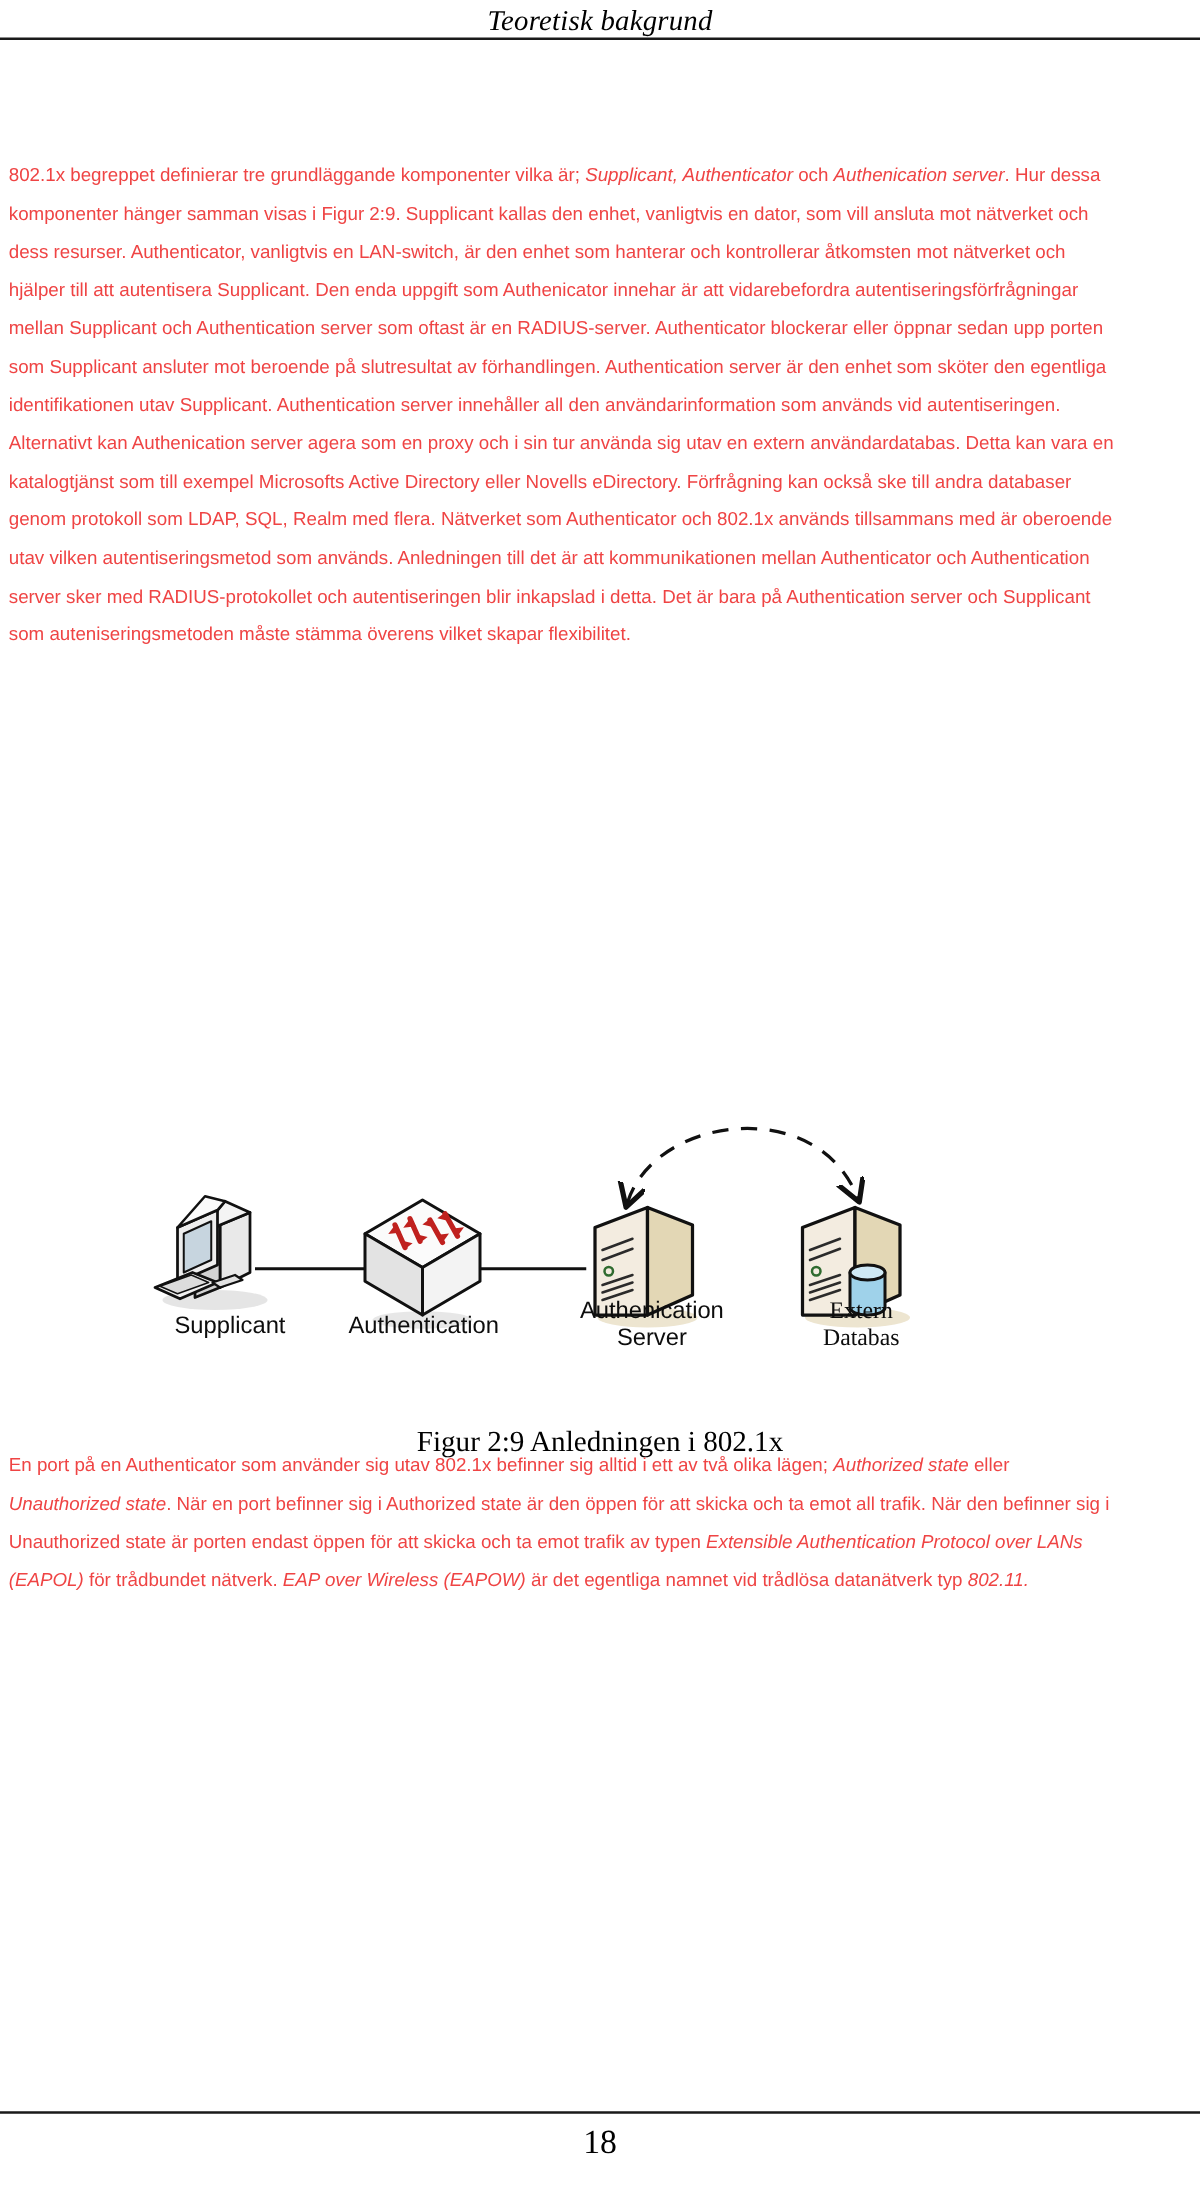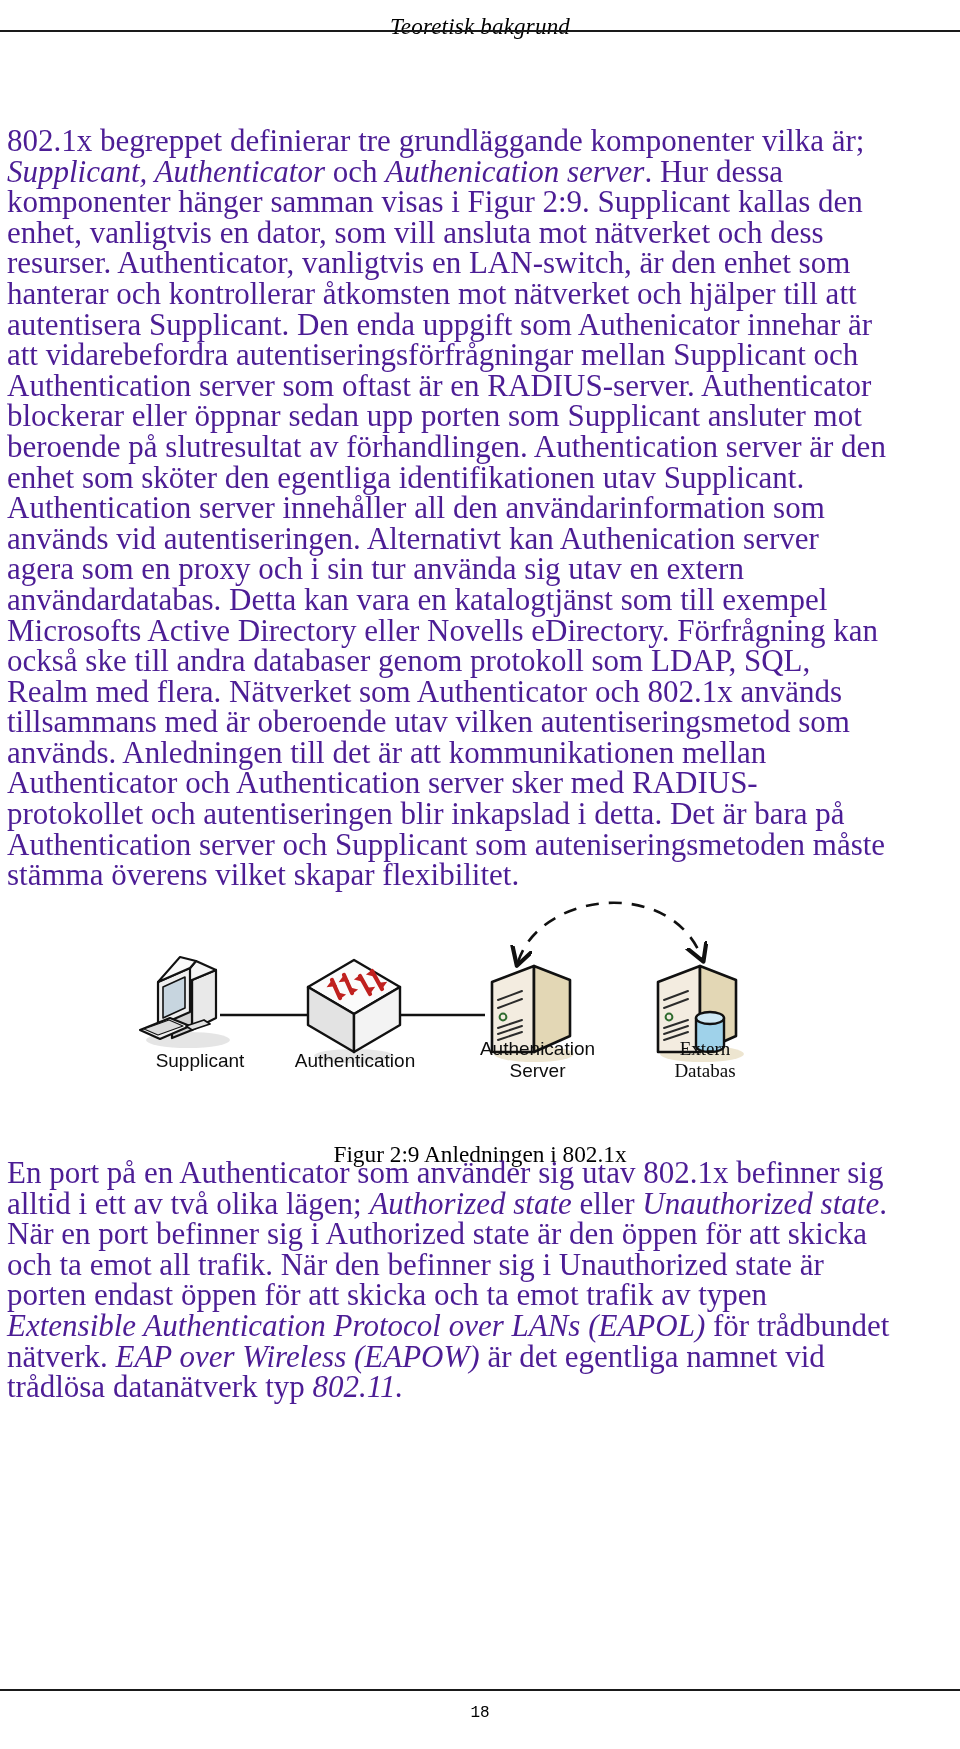--- a/index.html
+++ b/index.html
@@ -29,21 +29,21 @@
     width: 960px;
     height: 34px;
   }
   .running-header .hdr-text {
     text-align: center;
     font-family: "Liberation Serif", "DejaVu Serif", serif;
     font-style: italic;
     font-size: 23px;
     line-height: 26px;
     letter-spacing: 0.2px;
-    padding-top: 14px;
+    padding-top: 4px;
   }
   .rule-top {
     position: absolute;
     top: 30px;
     left: 0;
     width: 960px;
     border-top: 2.5px solid #1a1a1a;
   }
 
   
@@ -59,41 +59,41 @@
     letter-spacing: -0.3px;
     white-space: nowrap;
   }
   .section-heading .num { display: inline-block; min-width: 92px; }
 
   
   .body-block {
     position: absolute;
     left: 7px;
     width: 886px;
-    font-family: Liberation Serif, serif;
-    font-size: 31px;
+    font-family: Liberation Sans, sans-serif;
+    font-size: 15px;
     line-height: 30.6px;
     text-align: left;
-    color: #4c1d95;
+    color: #ef4444;
   }
   #para-1 { top: 126px; }
   #para-2 { top: 1158px; }
   .body-block i { font-style: italic; }
 
   
   .figure-area {
     position: absolute;
     top: 840px;
     left: 0;
     width: 960px;
     height: 340px;
   }
   .figure-canvas {
     position: absolute;
-    left: 130px;
+    left: 114px;
     top: 0;
     width: 660px;
     height: 270px;
   }
   .figure-caption {
     position: absolute;
     top: 300px;
     left: 0;
     width: 960px;
     text-align: center;
@@ -119,22 +119,22 @@
     left: 0;
     width: 960px;
     border-top: 2.5px solid #1a1a1a;
   }
   .footer-pageno {
     position: absolute;
     top: 1699px;
     left: 0;
     width: 960px;
     text-align: center;
-    font-family: Liberation Mono, monospace;
-    font-size: 16px;
+    font-family: Liberation Serif, serif;
+    font-size: 27px;
     line-height: 28px;
   }
 </style>
 </head>
 <body>
 
 <div class="page">
 
   <div class="running-header">
     <div class="hdr-text">Teoretisk bakgrund</div>

